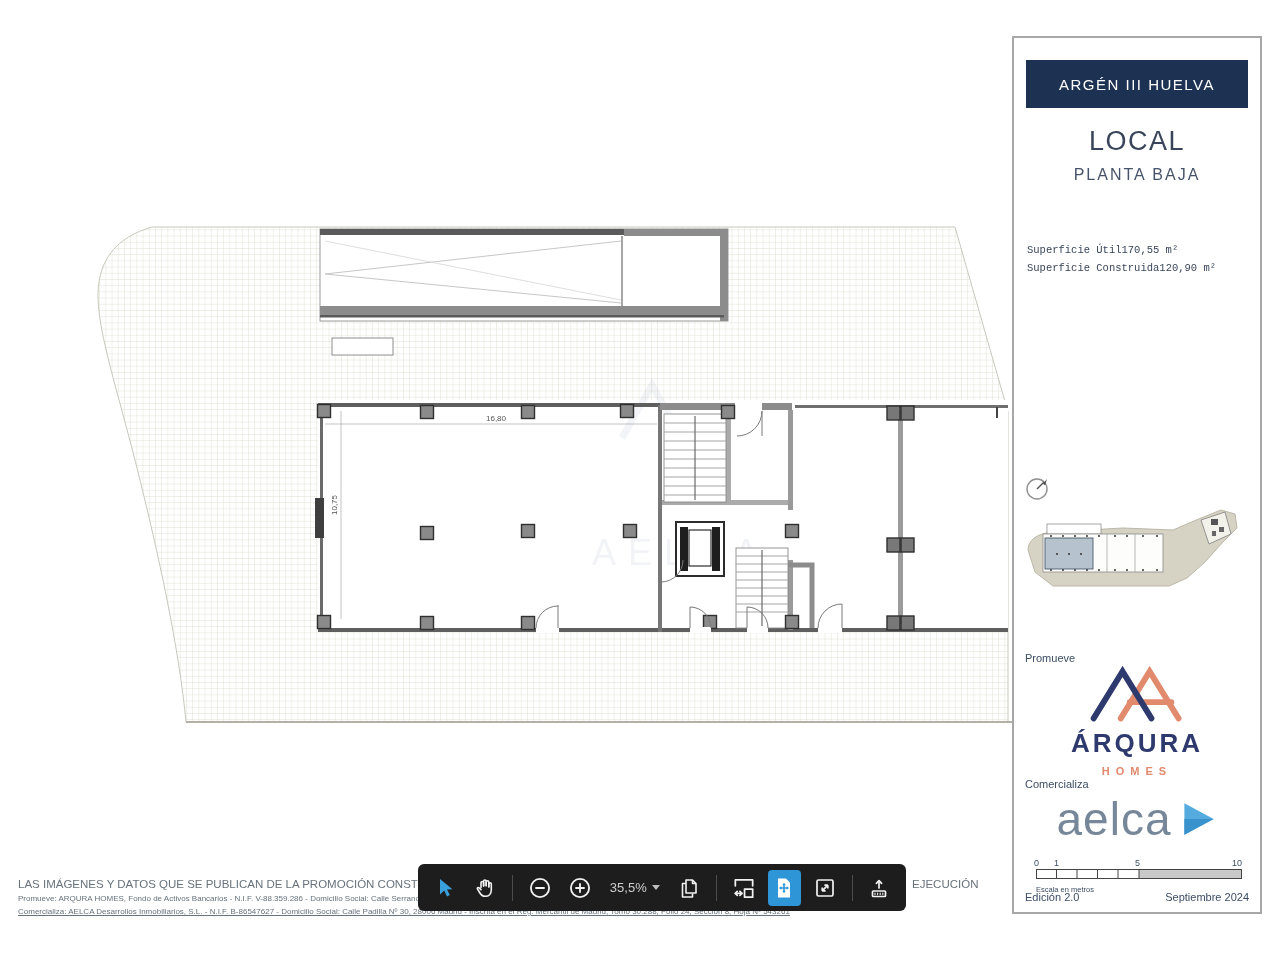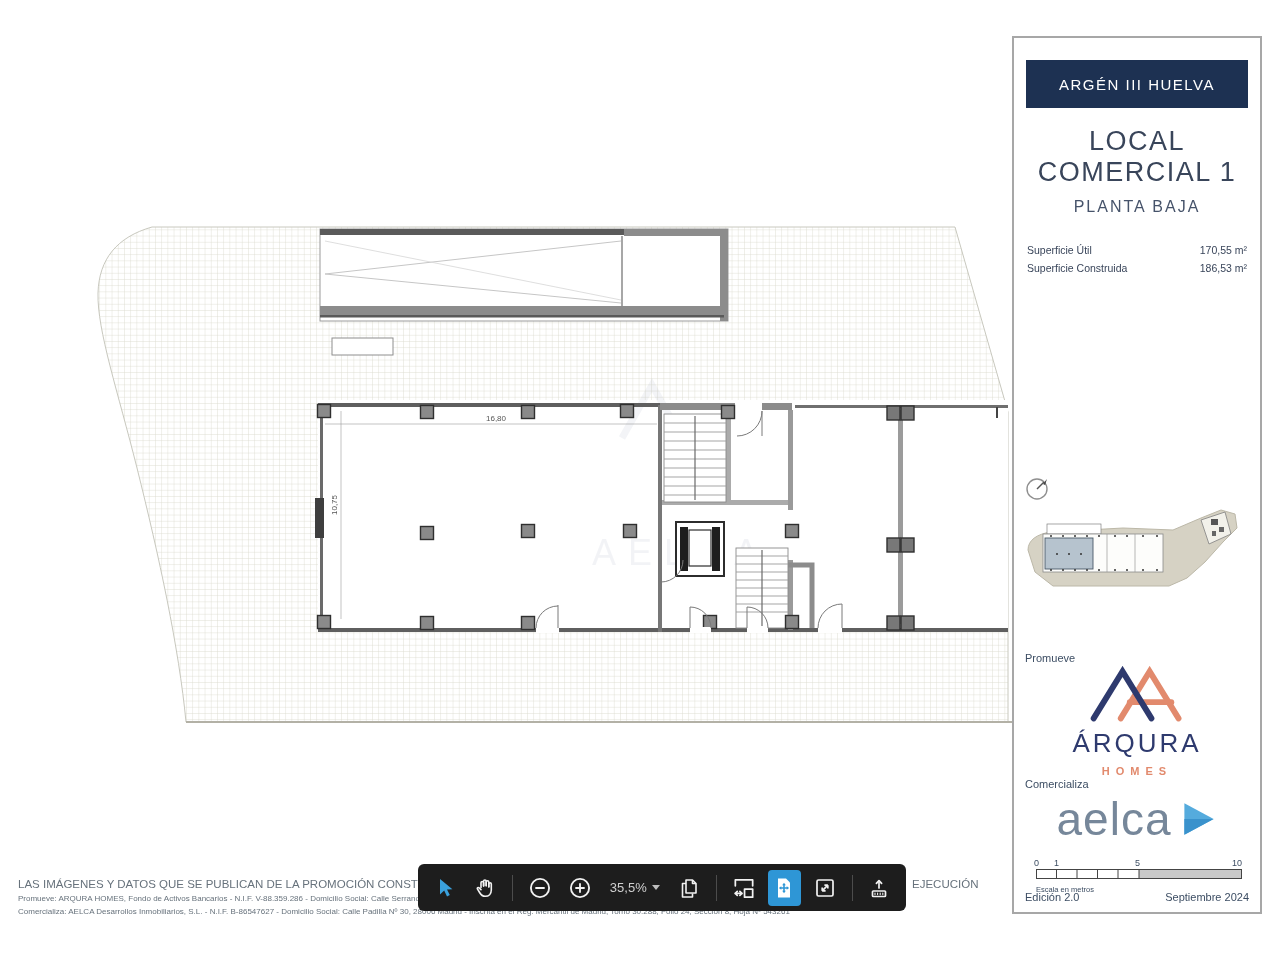--- a/index.html
+++ b/index.html
@@ -12,27 +12,27 @@
   
   .sidebar{position:absolute;left:1012px;top:36px;width:250px;height:878px;
            background:#fff;border:2px solid #a7a7a7;box-sizing:border-box;}
   .s-header{position:absolute;left:12px;right:12px;top:22px;height:48px;background:#1d3152;
             display:flex;align-items:center;justify-content:center;}
   .s-header span{color:#fff;font-size:15px;letter-spacing:1.5px;font-weight:500;}
   .s-unit{position:absolute;top:88px;left:0;right:0;text-align:center;color:#39455a;}
   .s-unit .big{font-size:27px;letter-spacing:1.5px;line-height:1.16;font-weight:500;}
   .s-unit .floor{margin-top:9px;font-size:16px;letter-spacing:2px;color:#46536a;}
   .s-surfaces{position:absolute;top:206px;left:13px;right:13px;color:#39455a;font-size:10.5px;}
-  .s-surfaces .row{display:flex;justify-content:space-between;margin-bottom:6px;}
+  .s-surfaces .row{display:flex;justify-content:flex-start;margin-bottom:6px;font-family:Liberation Mono, monospace;}
   .s-map{position:absolute;top:438px;left:9px;}
   .s-label{position:absolute;left:11px;font-size:11px;color:#3c4d63;}
   .lbl-promueve{top:614px;}
   .lbl-comercializa{top:740px;}
   .arqura{position:absolute;top:628px;left:0;right:0;text-align:center;}
-  .arqura .word{display:block;color:#2e3a6e;font-size:26px;letter-spacing:3px;font-weight:400;margin-top:2px;}
+  .arqura .word{display:block;color:#2e3a6e;font-size:26px;letter-spacing:3px;font-weight:700;margin-top:2px;}
   .arqura .sub{display:block;color:#e28a6d;font-size:11px;letter-spacing:6px;font-weight:700;margin-top:6px;}
   .aelca{position:absolute;top:758px;left:0;right:0;display:flex;align-items:center;justify-content:center;gap:10px;}
   .aelca .word{color:#76879a;font-size:46px;font-weight:400;letter-spacing:1px;line-height:1;}
   .s-scale{position:absolute;top:820px;left:22px;width:206px;font-size:9px;color:#3c4d63;}
   .s-scale .nums{position:relative;height:11px;}
   .s-scale .nums span{position:absolute;top:0;}
   .s-scale .caption{font-size:7.5px;margin-top:4px;color:#3c4d63;}
   .s-footer{position:absolute;left:11px;right:11px;bottom:9px;display:flex;justify-content:space-between;
             font-size:11px;color:#3c4d63;}
 
@@ -44,21 +44,21 @@
   .tb-div{width:1px;height:26px;background:#4c4c4c;margin:0 3px;}
   .tb-zoom{display:flex;align-items:center;gap:5px;color:#cfcfcf;font-size:13px;padding:0 6px;cursor:pointer;}
   .caret{width:0;height:0;border-left:4.5px solid transparent;border-right:4.5px solid transparent;border-top:5px solid #bdbdbd;}
   .tb-active-bg{background:#2e96d6;}
 
   
   .legal{position:absolute;left:18px;color:#67727c;white-space:nowrap;z-index:1;}
   .legal-1{top:878px;font-size:11.5px;}
   .legal-tail{position:absolute;left:912px;top:878px;font-size:11.5px;color:#67727c;z-index:6;}
   .legal-2{top:894px;font-size:8px;}
-  .legal-3{top:907px;font-size:8px;}
+  .legal-3{top:907px;font-size:8px;text-decoration:underline;}
 </style>
 </head>
 <body>
 
 <div id="stage">
 
   <svg id="plan-svg" width="1280" height="960" viewBox="0 0 1280 960">
     <defs>
       <pattern id="grid" width="6.2" height="6.2" patternUnits="userSpaceOnUse">
         <path d="M6.2 0 H0 V6.2" fill="none" stroke="#d9d8cc" stroke-width="0.8"></path>
@@ -196,32 +196,31 @@
     <line x1="186" y1="722" x2="1014" y2="722" stroke="#b3b1a6" stroke-width="2"></line>
   </svg>
 
   <div class="sidebar">
     <div class="s-header">
       <span>ARGÉN III HUELVA</span>
     </div>
 
     <div class="s-unit">
       <div class="big">LOCAL</div>
-      <div class="big">COMERCIAL 1</div>
       <div class="floor">PLANTA BAJA</div>
     </div>
 
     <div class="s-surfaces">
       <div class="row">
         <span>Superficie Útil</span>
         <span>170,55 m²</span>
       </div>
       <div class="row">
         <span>Superficie Construida</span>
-        <span>186,53 m²</span>
+        <span>120,90 m²</span>
       </div>
     </div>
 
     <svg class="s-map" width="230" height="126" viewBox="0 0 230 126">
       <g>
         <circle cx="14" cy="13" r="10" fill="none" stroke="#8f8f8f" stroke-width="1.4"></circle>
         <line x1="14" y1="13" x2="21" y2="6" stroke="#555" stroke-width="1.4"></line>
         <path d="M20,8 L24,3 L22,9 Z" fill="#444"></path>
       </g>
       <g transform="translate(0,34)">

